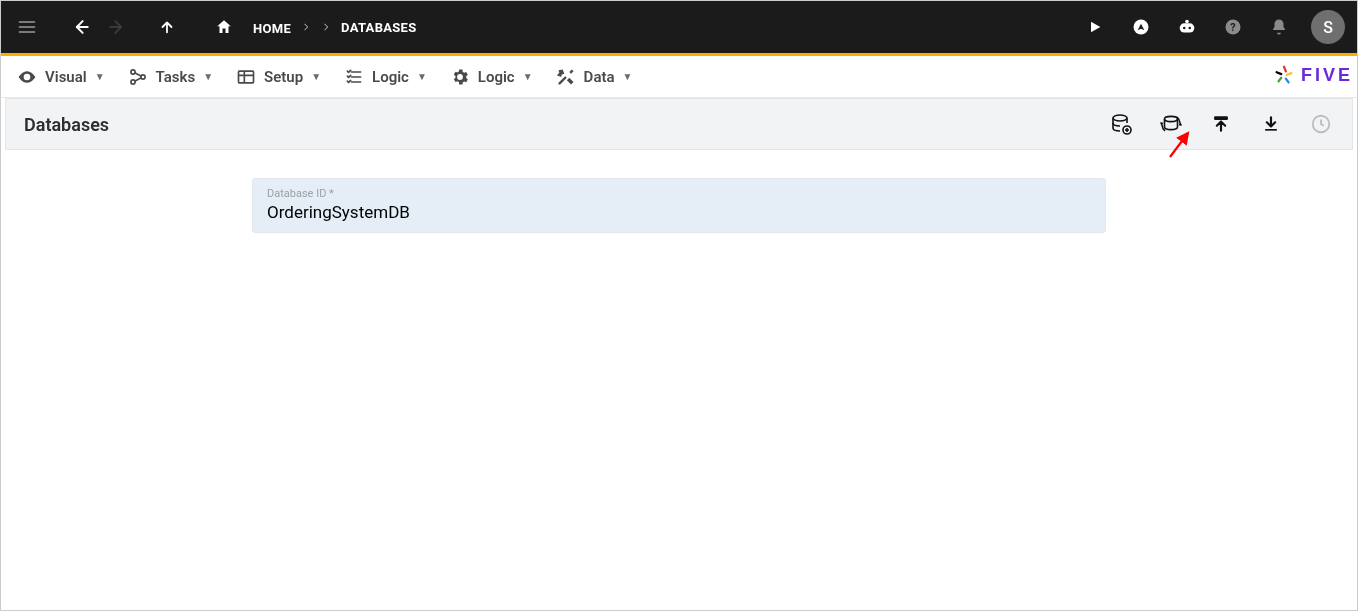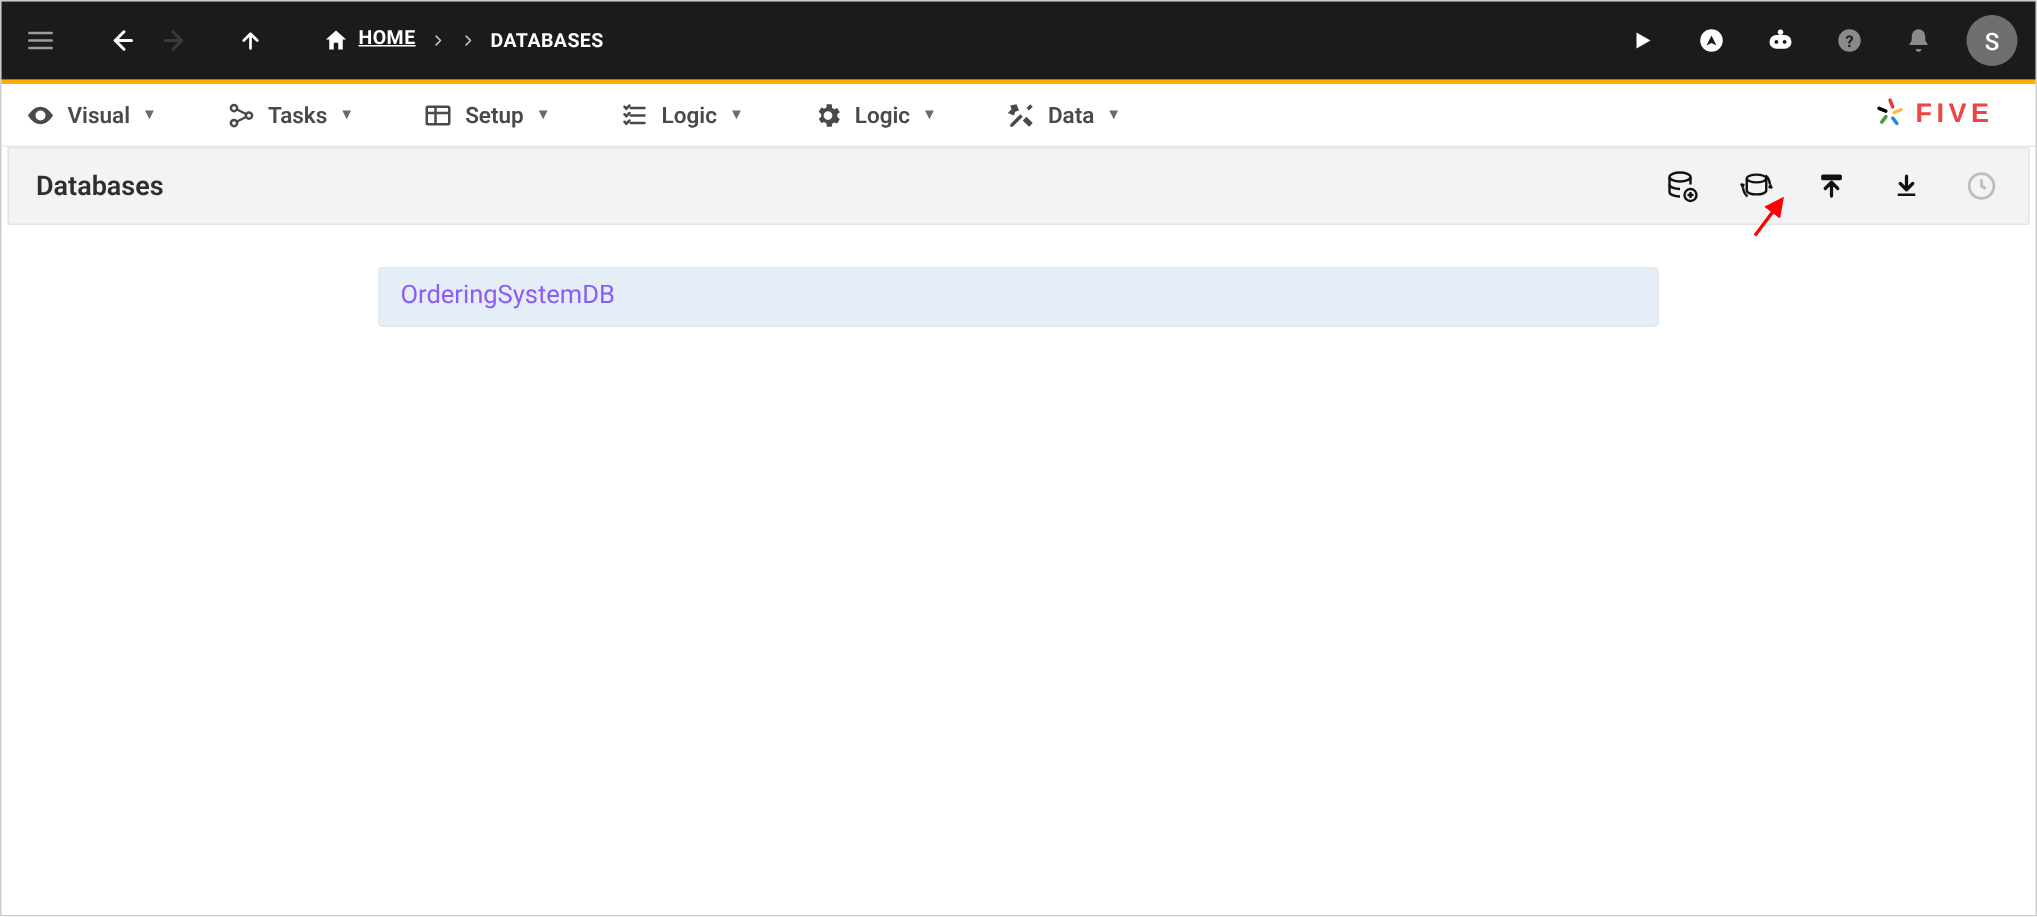--- a/index.html
+++ b/index.html
@@ -7,43 +7,43 @@
   .frame { width: 1358px; height: 611px; border: 1px solid #ccc; position: relative; background: #fff; }
 
   
   .topbar { height: 52px; background: #1b1b1b; display: flex; align-items: center; padding: 0 12px; color: #fff; position: relative; }
   .topbar .left { display: flex; align-items: center; gap: 8px; }
   .topbar .right { margin-left: auto; display: flex; align-items: center; gap: 18px; }
   .icon-btn { width: 28px; height: 28px; display: flex; align-items: center; justify-content: center; color: #e6e6e6; cursor: pointer; }
   .icon-btn.dim { color: #5a5a5a; }
   .crumb { display: flex; align-items: center; gap: 10px; font-size: 13px; font-weight: 700; letter-spacing: .3px; color: #fff; text-transform: uppercase; }
   .crumb .sep { color: #bdbdbd; }
-  .crumb .home-wrap { display: flex; align-items: flex-start; gap: 6px; text-decoration: underline; }
+  .crumb .home-wrap { display: flex; align-items: flex-end; gap: 20px; }
   .avatar { width: 34px; height: 34px; border-radius: 50%; background: #6f6f6f; display: flex; align-items: center; justify-content: center; font-size: 16px; color: #fff; font-weight: 500; }
   .orange-line { height: 3px; background: #ffab00; }
 
   
-  .menubar { height: 42px; display: flex; align-items: center; padding: 0 16px; gap: 46px; border-bottom: 1px solid #e9e9e9; position: relative; }
+  .menubar { height: 42px; display: flex; align-items: center; padding: 0 16px; gap: 23px; border-bottom: 1px solid #e9e9e9; position: relative; }
   .menu-item { display: flex; align-items: center; gap: 8px; font-size: 15px; font-weight: 600; color: #4a4a4a; cursor: pointer; }
   .menu-item .caret { font-size: 10px; color: #6b6b6b; }
   .menu-icon { width: 20px; height: 20px; display: inline-flex; align-items: center; justify-content: center; color: #4a4a4a; }
-  .brand { position: absolute; right: 28px; top: 8px; display: flex; align-items: center; gap: 6px; font-weight: 900; letter-spacing: 3px; font-size: 18px; color: #ef4444; font-family: Arial, sans-serif; }
+  .brand { position: absolute; right: 4px; top: 8px; display: flex; align-items: center; gap: 6px; font-weight: 900; letter-spacing: 3px; font-size: 18px; color: #6d28d9; font-family: Arial, sans-serif; }
 
   
   .pagehead { height: 52px; background: #f1f3f4; border: 1px solid #e3e5e6; margin: 0 4px; display: flex; align-items: center; padding: 0 18px; }
   .pagehead h2 { font-size: 18px; font-weight: 600; color: #2e2e2e; }
   .pagehead .actions { margin-left: auto; display: flex; align-items: center; gap: 24px; }
   .pagehead .act { width: 26px; height: 26px; display: flex; align-items: center; justify-content: center; color: #111; cursor: pointer; }
   .pagehead .act.dim { color: #bdbdbd; }
 
   
   .content { padding: 28px 0 0 0; display: flex; justify-content: center; }
   .field { width: 854px; background: #e5eef6; border: 1px solid #e2e8ed; border-radius: 3px; padding: 8px 14px 10px 14px; }
   .field .label { font-size: 11px; color: #9aa1a7; margin-bottom: 2px; }
-  .field .value { font-size: 17px; color: #8b5cf6; }
+  .field .value { font-size: 17px; color: #000000; }
 
   
   .arrow { position: absolute; pointer-events: none; }
 
   svg { display: block; }
 </style>
 </head>
 <body>
 
 <div class="frame">
@@ -254,17 +254,18 @@
     <defs>
         <marker id="ah" markerWidth="6" markerHeight="6" refX="5" refY="3" orient="auto">
           <path d="M0 0L6 3L0 6z" fill="#ff0000"></path>
         </marker>
       </defs>
     <line x1="6" y1="30" x2="24" y2="6" stroke="#ff0000" stroke-width="2.2" marker-end="url(#ah)"></line>
   </svg>
 
   <div class="content">
     <div class="field">
+      <div class="label">Database ID *</div>
       <div class="value">OrderingSystemDB</div>
     </div>
   </div>
 
 </div>
 
 </body></html>

